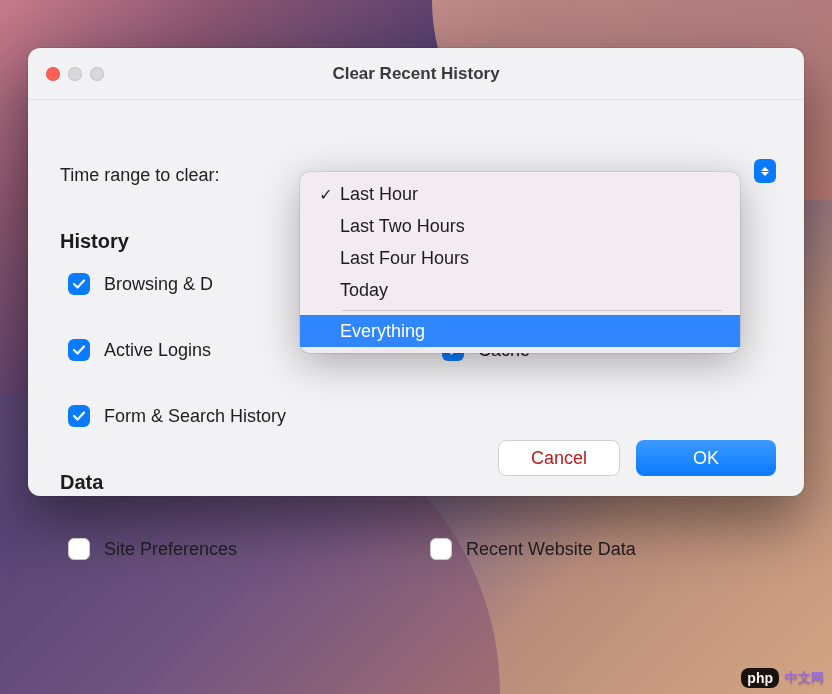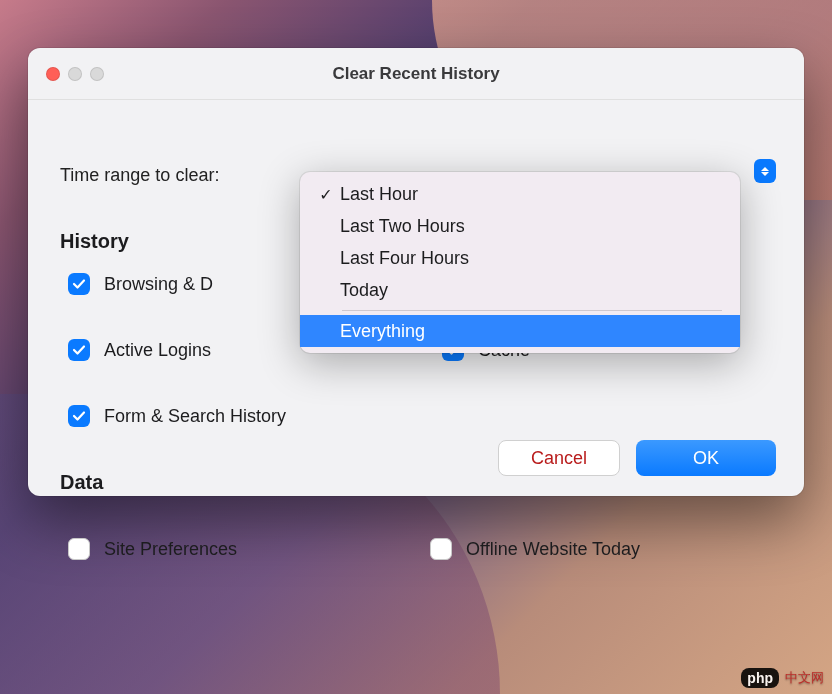--- a/index.html
+++ b/index.html
@@ -233,21 +233,21 @@
     .wm-badge {
       background: #000000;
       color: #fff;
       font-size: 14px;
       font-weight: 700;
       padding: 2px 6px;
       border-radius: 8px;
       text-align: center;
     }
     .wm-text {
-      color: #b91c1c;
+      color: #8b5cf6;
       font-size: 13px;
       text-shadow: 0 1px 2px rgba(0,0,0,0.5);
     }
   </style>
 </head>
 <body>
 
 <div class="bg-shape1"></div>
 <div class="bg-shape2"></div>
 
@@ -312,21 +312,21 @@
     </div>
 
     <div class="section-title data-section">Data</div>
     <div class="data-grid">
       <div class="checkbox-row">
         <div class="checkbox unchecked"></div>
         <span class="cb-label">Site Preferences</span>
       </div>
       <div class="checkbox-row">
         <div class="checkbox unchecked"></div>
-        <span class="cb-label">Offline Website Today</span>
+        <span class="cb-label">Recent Website Data</span>
       </div>
     </div>
 
   </div>
 
   <div class="button-row">
     <div class="btn btn-cancel">Cancel</div>
     <div class="btn btn-ok">OK</div>
   </div>
 

